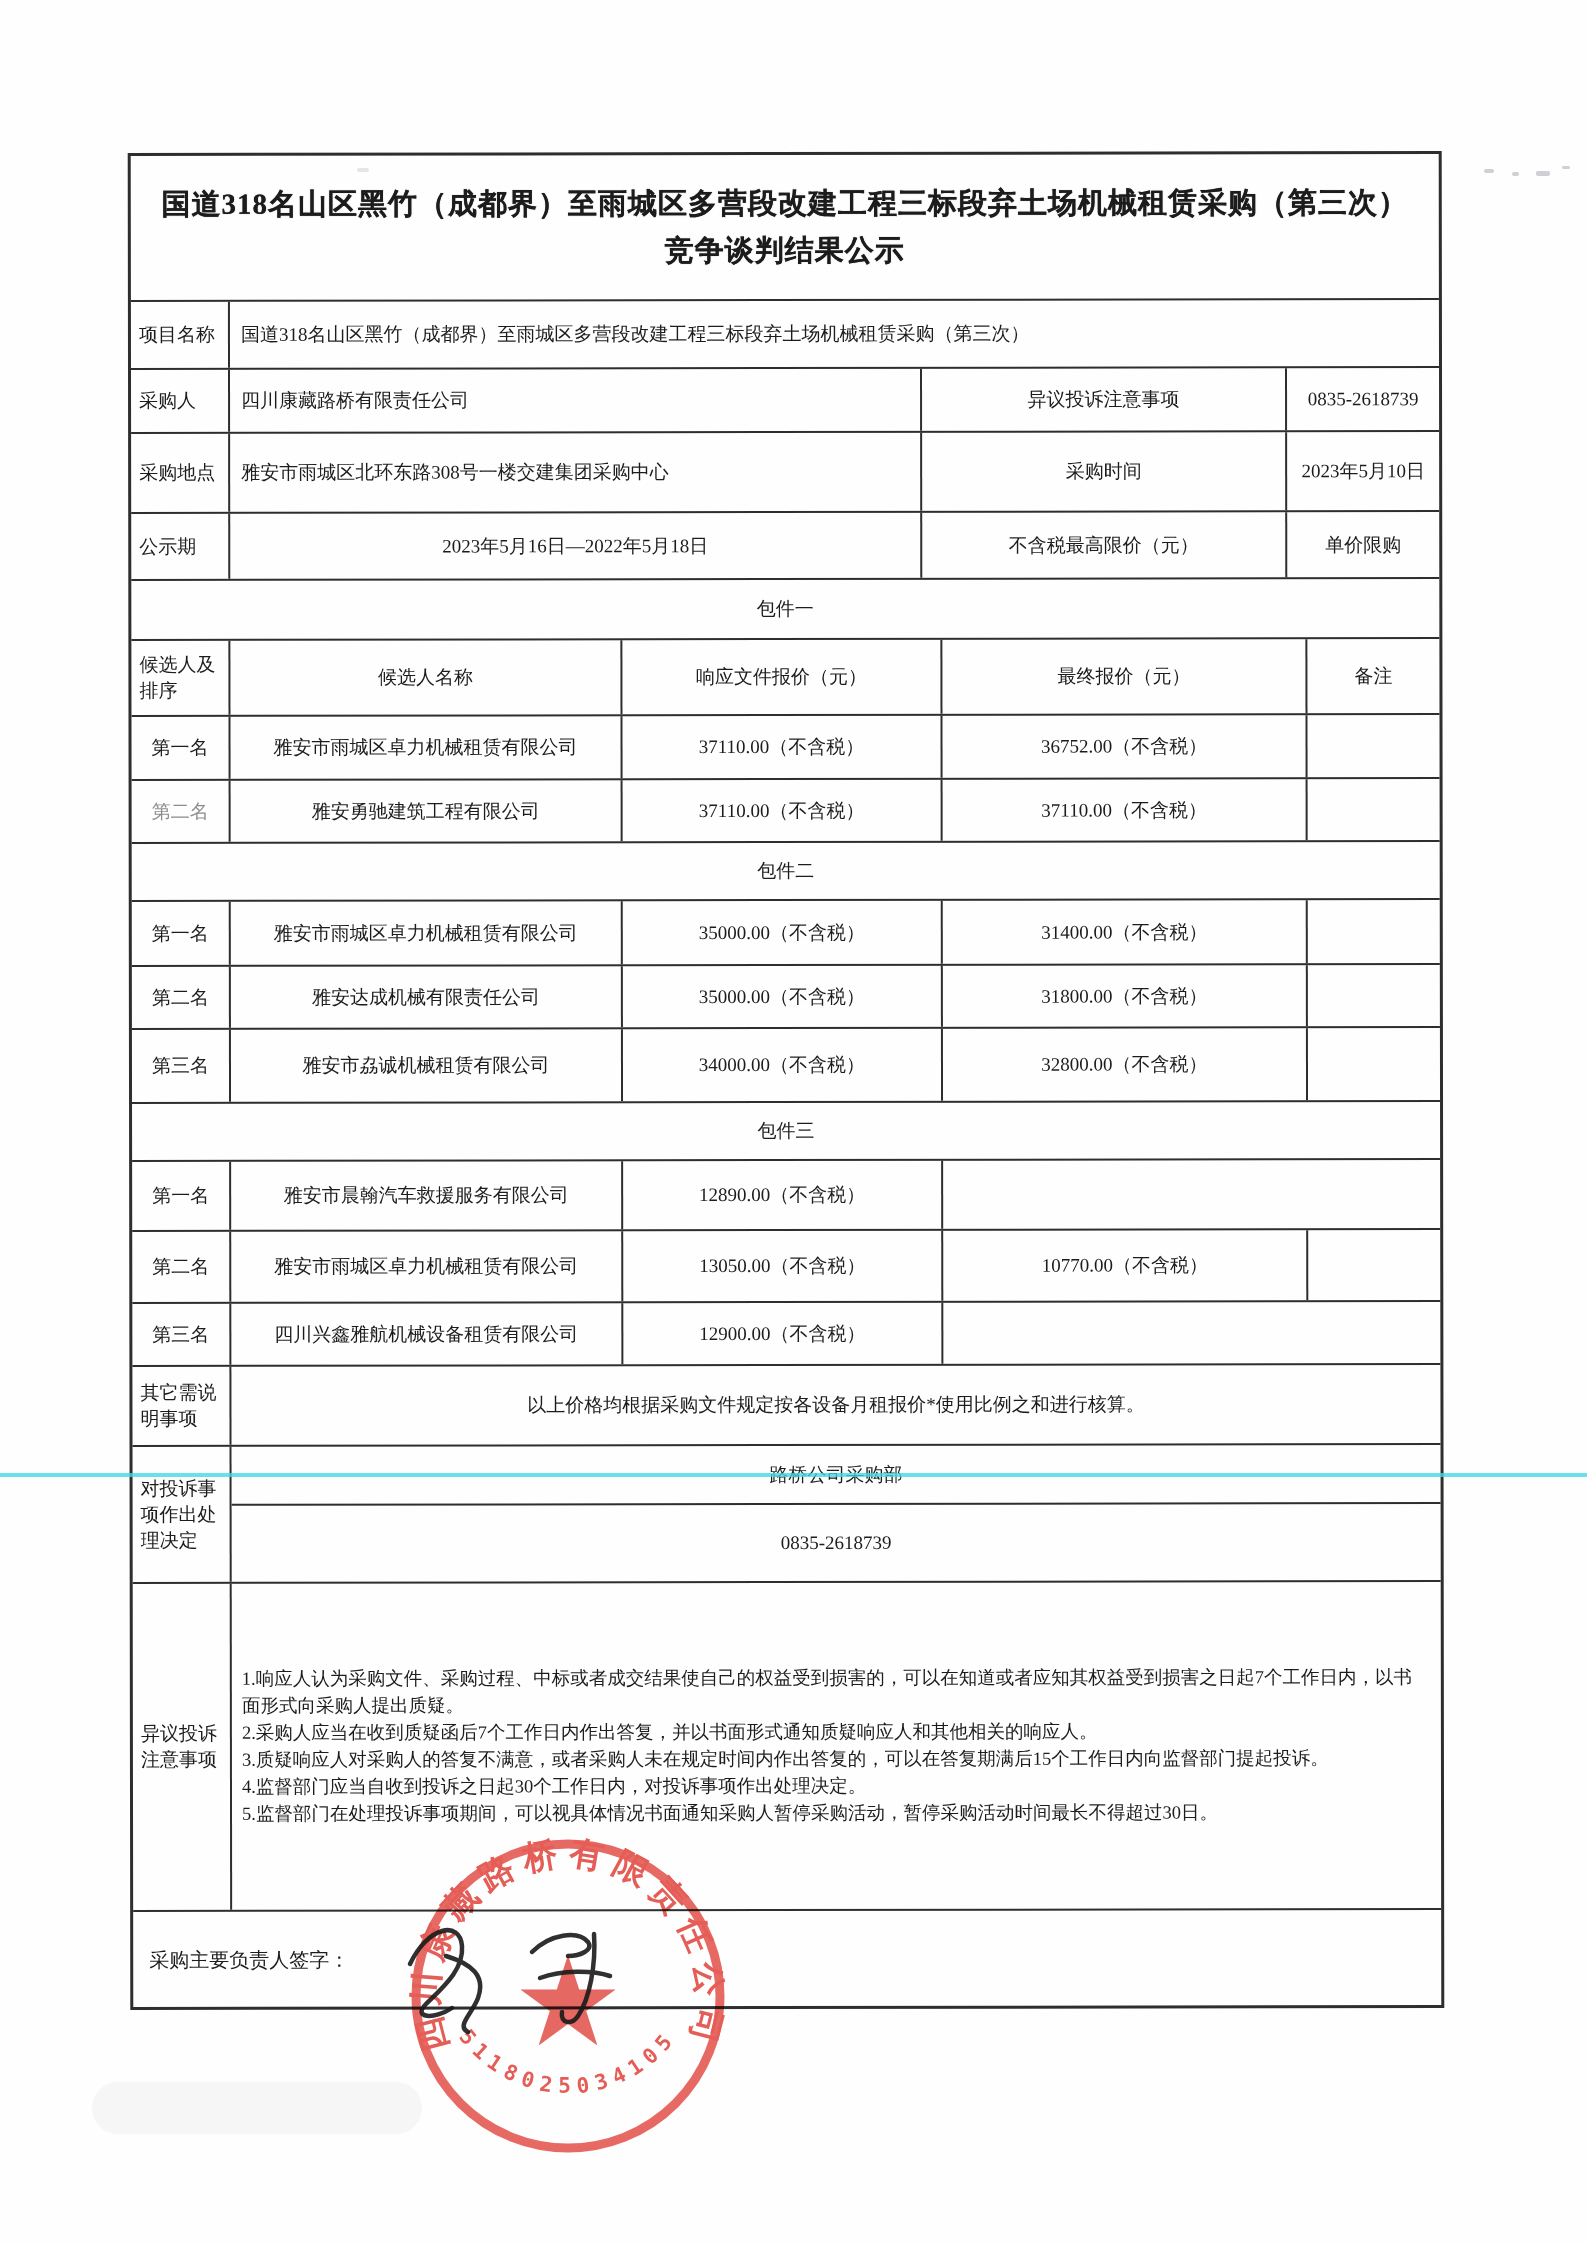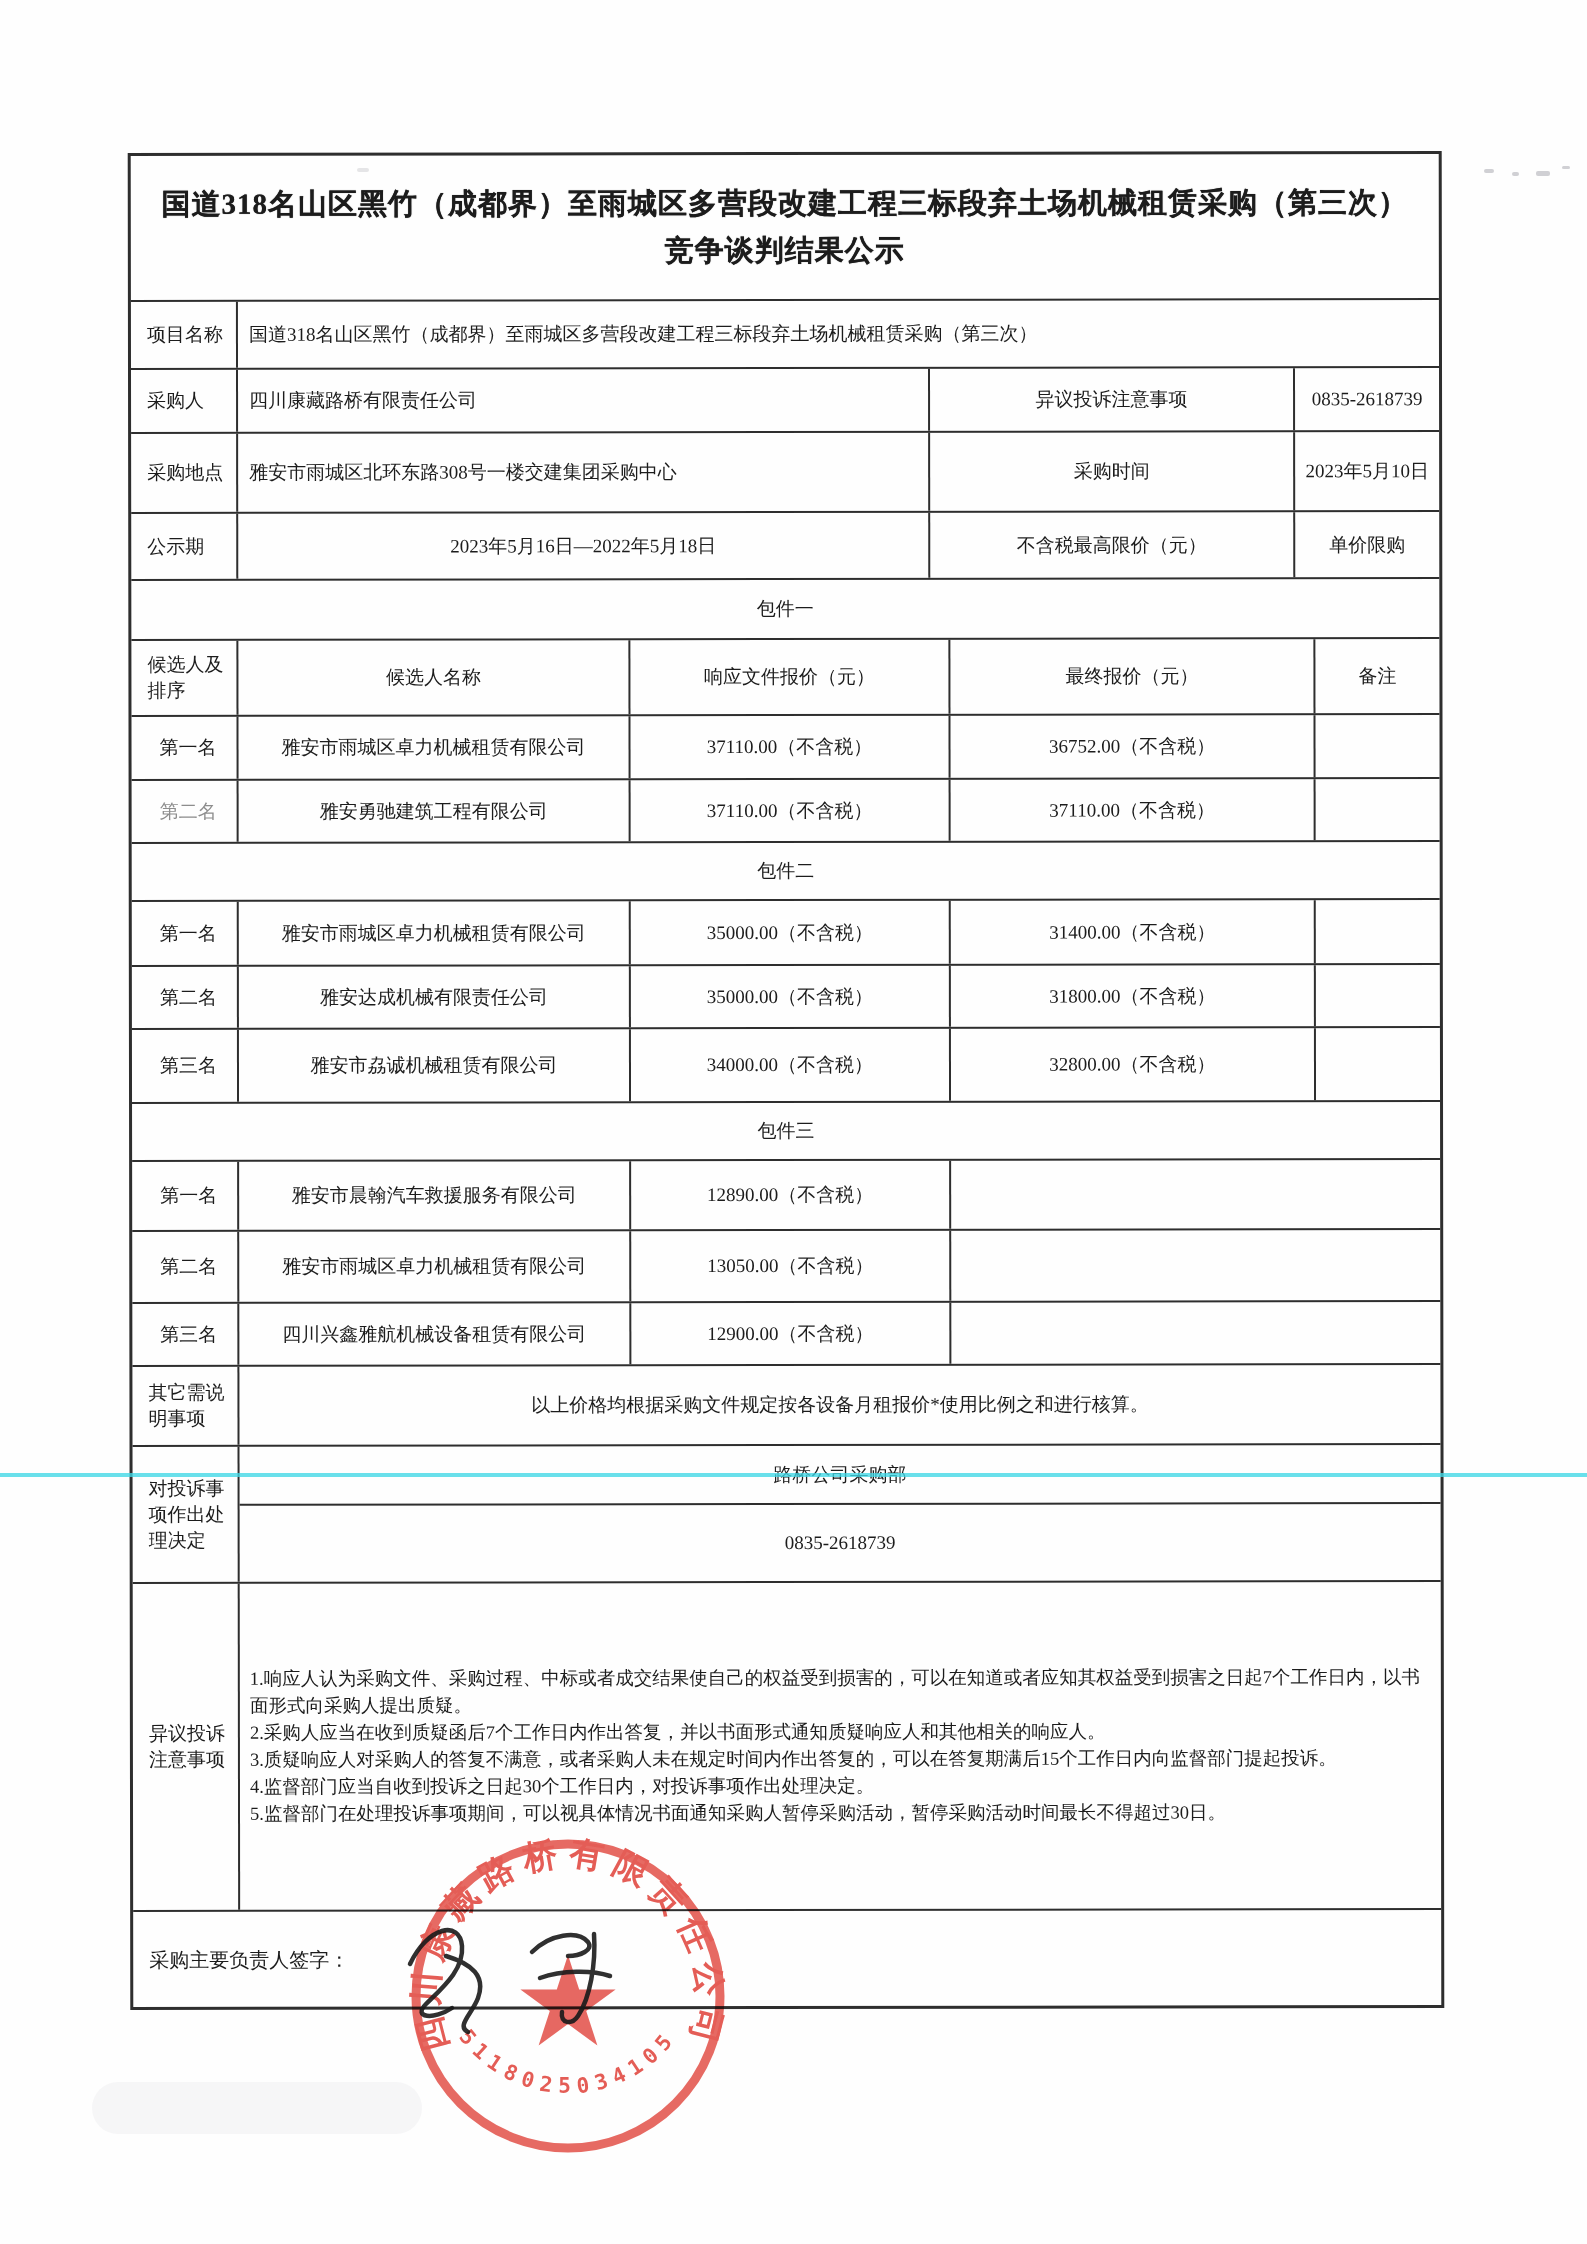--- a/index.html
+++ b/index.html
@@ -12,21 +12,21 @@
   .page{position:relative;width:1587px;height:2244px;overflow:hidden;background:var(--paper);}
   .doc-table{
     position:absolute;left:129px;top:152px;width:1314px;
     border:3px solid var(--line);background:transparent;
     transform:rotate(-0.08deg);
   }
   .row{display:flex;border-bottom:2px solid var(--line);align-items:stretch;}
   .row:last-child{border-bottom:none;}
   .cell{border-right:2px solid var(--line);display:flex;align-items:center;font-size:19px;line-height:26px;}
   .cell:last-child{border-right:none;}
-  .w-a{width:99px;flex:none;margin-left:8px;}
+  .w-a{width:99px;flex:none;}
   .w-b{width:392px;flex:none;}
   .w-c{width:320px;flex:none;}
   .w-d{width:365px;flex:none;}
   .w-e{flex:1;}
   .w-bc{width:692px;flex:none;}
   .w-bcde{flex:1;}
   .w-full{flex:1;}
   .c{justify-content:center;text-align:center;}
   .l{padding-left:11px;padding-right:8px;}
   .lab{padding-left:8px;padding-right:7px;}
@@ -150,20 +150,21 @@
     <div class="row" style="height:70px;">
       <div class="cell w-a c">第一名</div>
       <div class="cell w-b c">雅安市晨翰汽车救援服务有限公司</div>
       <div class="cell w-c c">12890.00（不含税）</div>
       <div class="cell w-e c"></div>
     </div>
     <div class="row" style="height:72px;">
       <div class="cell w-a c">第二名</div>
       <div class="cell w-b c">雅安市雨城区卓力机械租赁有限公司</div>
       <div class="cell w-c c">13050.00（不含税）</div>
+      <div class="cell w-d c">10770.00（不含税）</div>
       <div class="cell w-e c"></div>
     </div>
     <div class="row" style="height:63px;">
       <div class="cell w-a c">第三名</div>
       <div class="cell w-b c">四川兴鑫雅航机械设备租赁有限公司</div>
       <div class="cell w-c c">12900.00（不含税）</div>
       <div class="cell w-e c"></div>
     </div>
 
     <div class="row" style="height:80px;">

